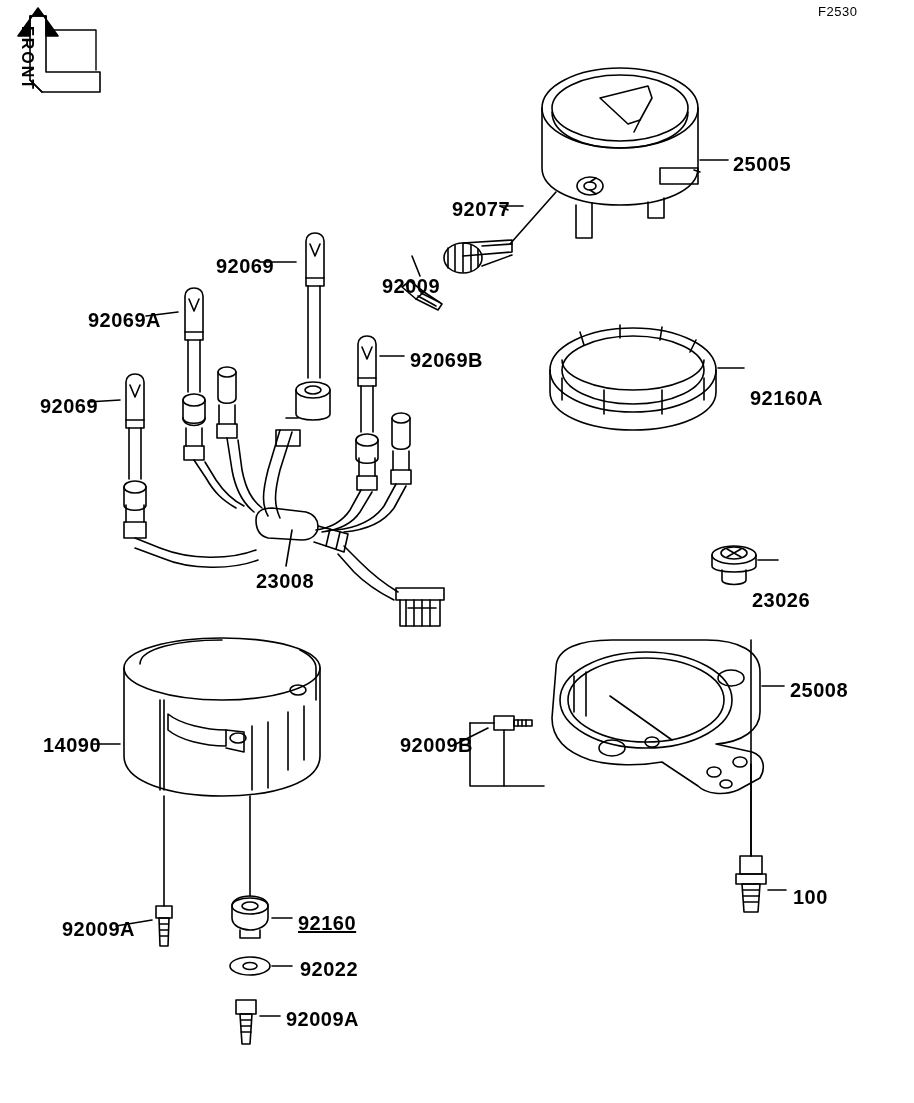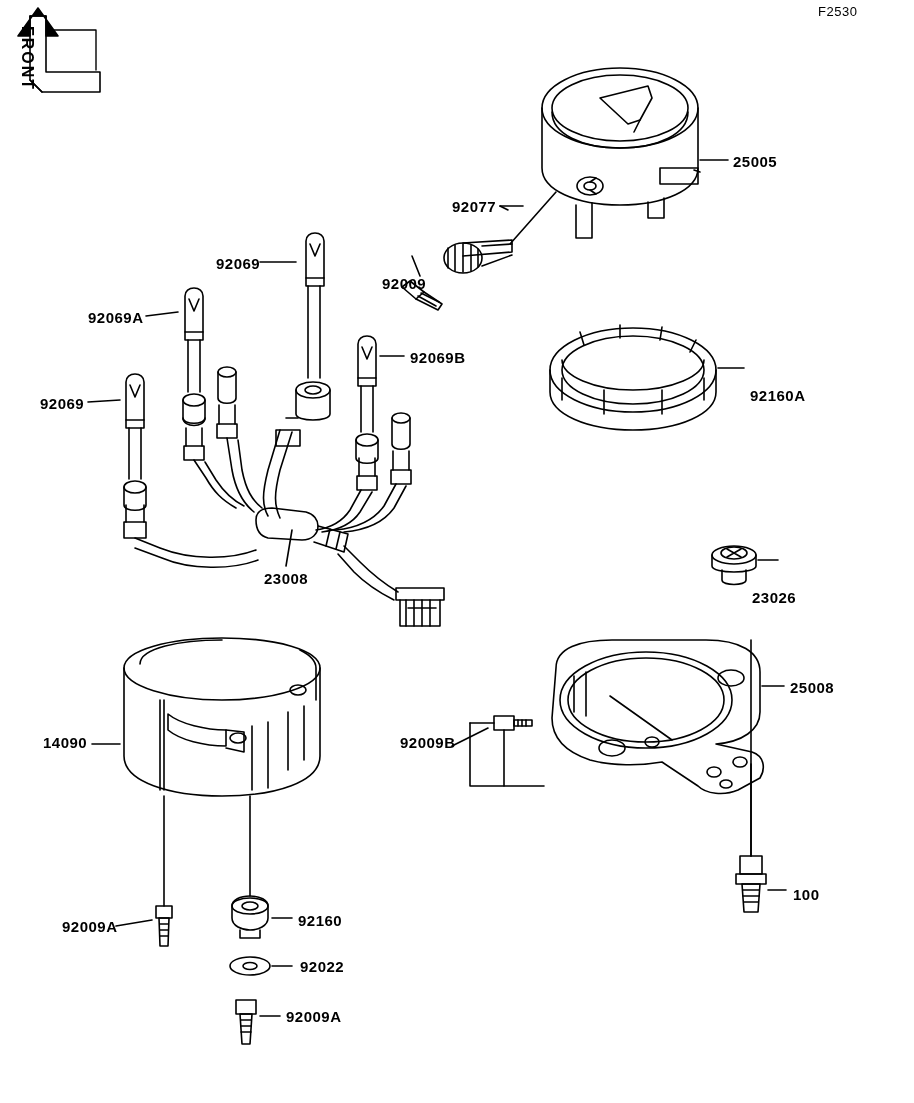--- a/index.html
+++ b/index.html
@@ -13,21 +13,21 @@
   #page {
     position: relative;
     width: 914px;
     height: 1103px;
     background: #ffffff;
     overflow: hidden;
   }
   .lbl {
     position: absolute;
     font-family: "Liberation Sans", sans-serif;
-    font-size: 15px;
+    font-size: 20px;
     font-weight: bold;
     color: #000000;
     letter-spacing: 0.5px;
     white-space: nowrap;
   }
   .corner-code {
     position: absolute;
     font-size: 13px;
     font-weight: normal;
     letter-spacing: 0.5px;
@@ -287,24 +287,24 @@
   <div class="front-text" style="left:36px; top:26px; transform:rotate(90deg); transform-origin: left top; letter-spacing:2px;">FRONT</div>
 
   <div class="lbl" style="left:733px; top:153px;">25005</div>
   <div class="lbl" style="left:452px; top:198px;text-align:right;">92077</div>
   <div class="lbl" style="left:382px; top:240px;margin-top:35px;">92009</div>
   <div class="lbl" style="left:750px; top:360px;margin-top:27px;">92160A</div>
   <div class="lbl" style="left:216px; top:255px;">92069</div>
   <div class="lbl" style="left:88px;  top:309px;text-align:center;">92069A</div>
   <div class="lbl" style="left:410px; top:349px;">92069B</div>
   <div class="lbl" style="left:40px;  top:395px;">92069</div>
-  <div class="lbl" style="left:264px; top:570px;">23008</div>
+  <div class="lbl" style="left:256px; top:570px;">23008</div>
   <div class="lbl" style="left:752px; top:553px;margin-top:36px;">23026</div>
   <div class="lbl" style="left:790px; top:679px;text-align:right;">25008</div>
   <div class="lbl" style="left:400px; top:734px;">92009B</div>
   <div class="lbl" style="left:43px;  top:734px;">14090</div>
   <div class="lbl" style="left:793px; top:886px;">100</div>
   <div class="lbl" style="left:62px;  top:918px;">92009A</div>
-  <div class="lbl" style="left:298px; top:912px;">92160</div>
+  <div class="lbl" style="left:298px; top:912px;text-decoration:underline;">92160</div>
   <div class="lbl" style="left:300px; top:958px;">92022</div>
   <div class="lbl" style="left:286px; top:1008px;">92009A</div>
 
 </div>
 
 </body></html>

